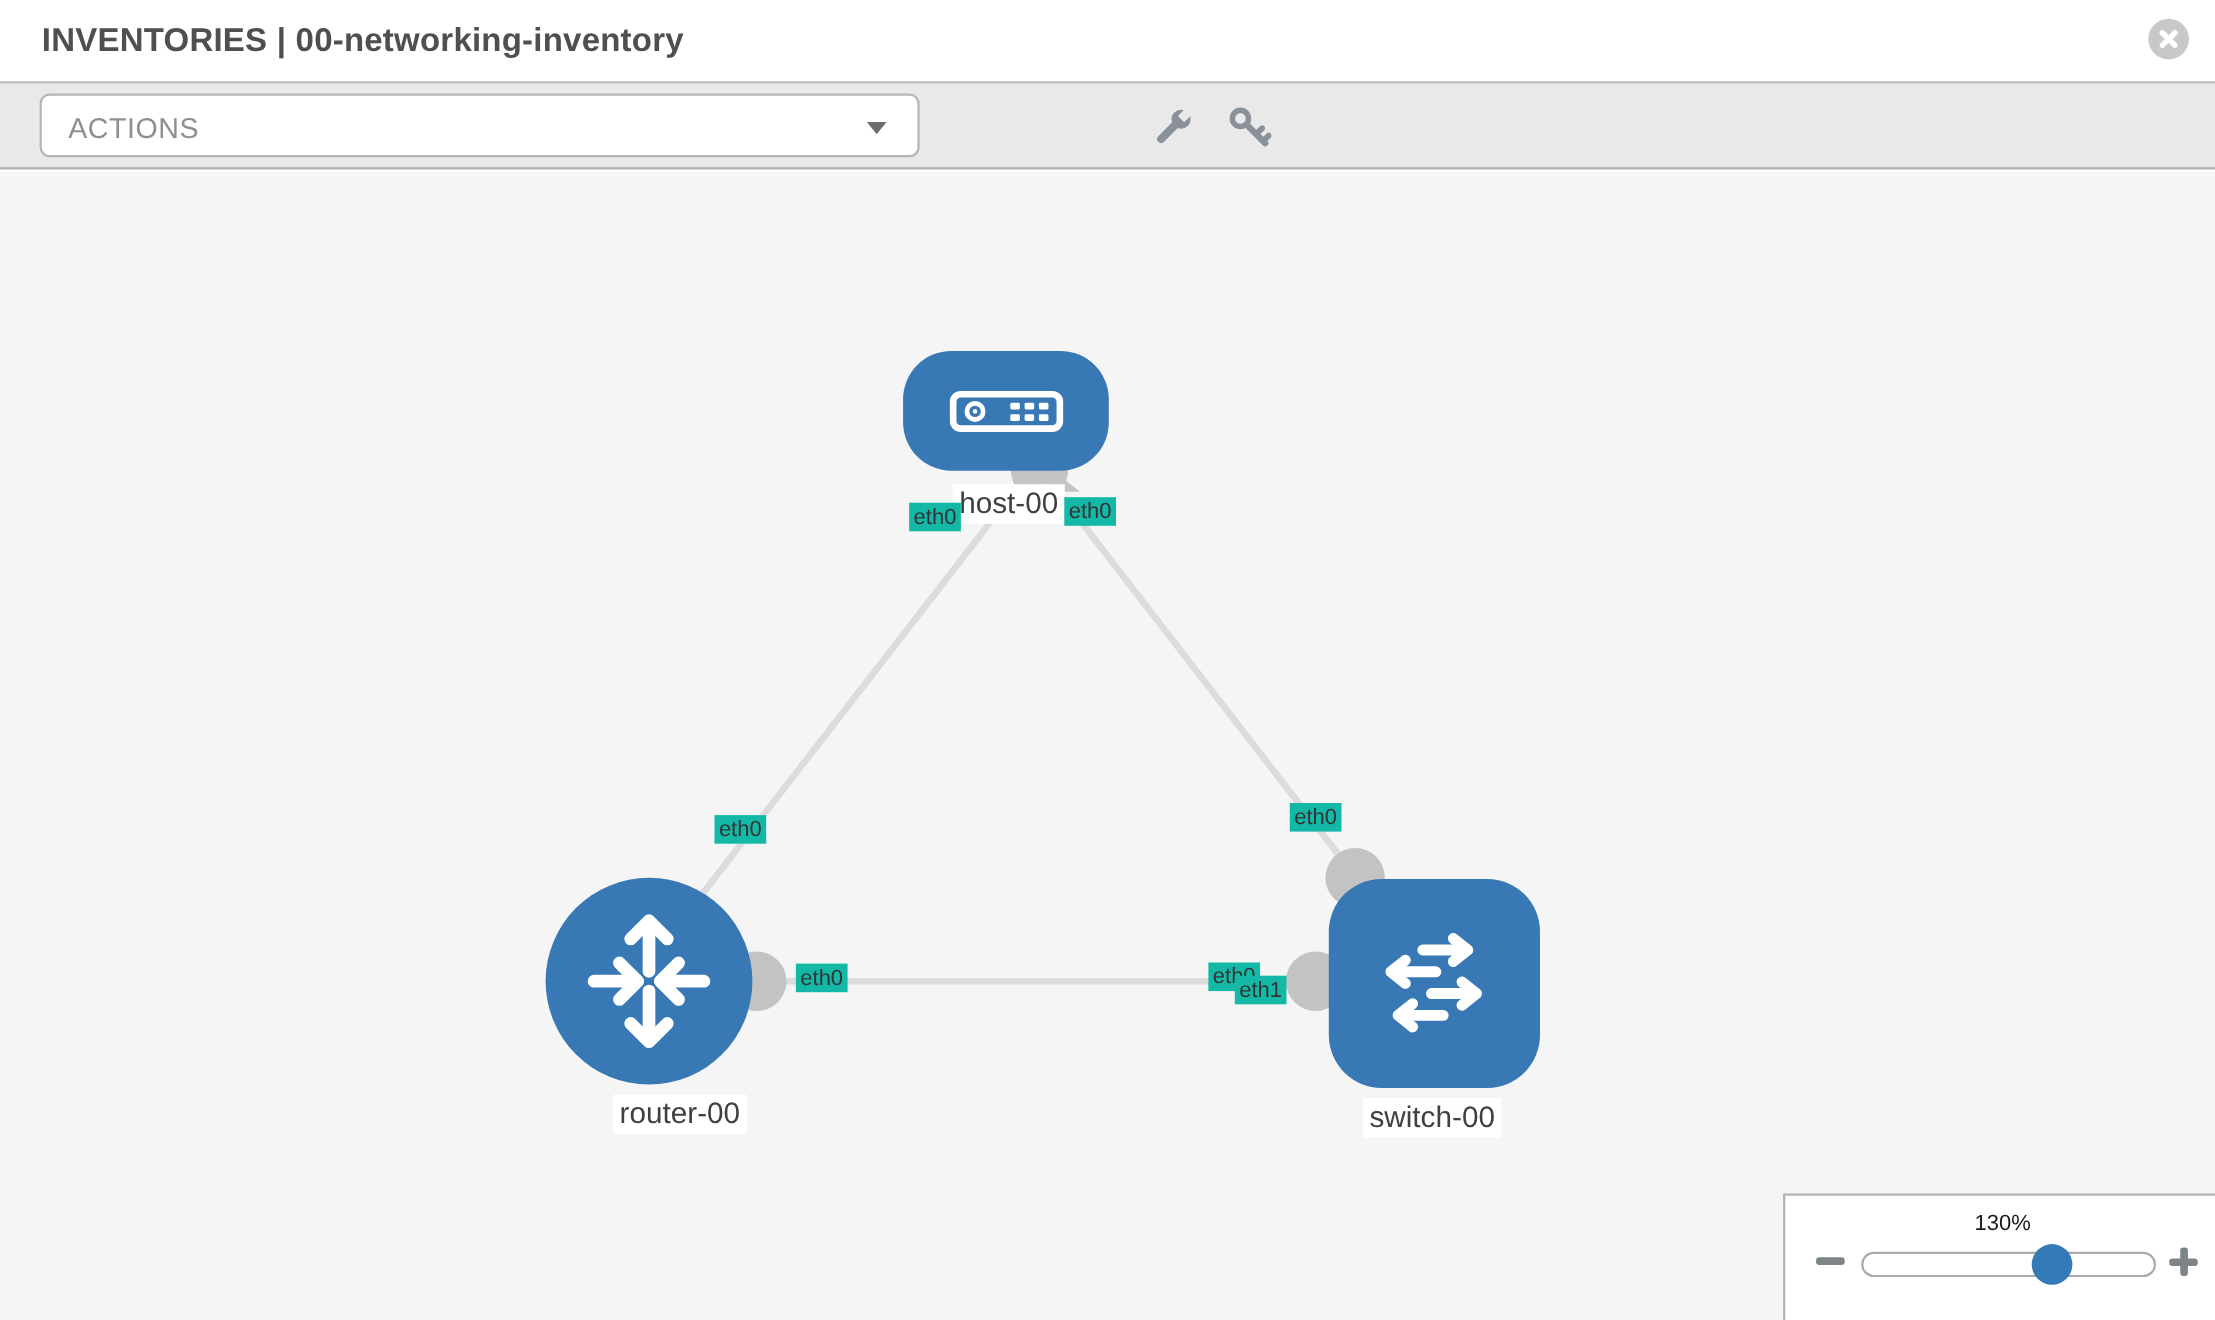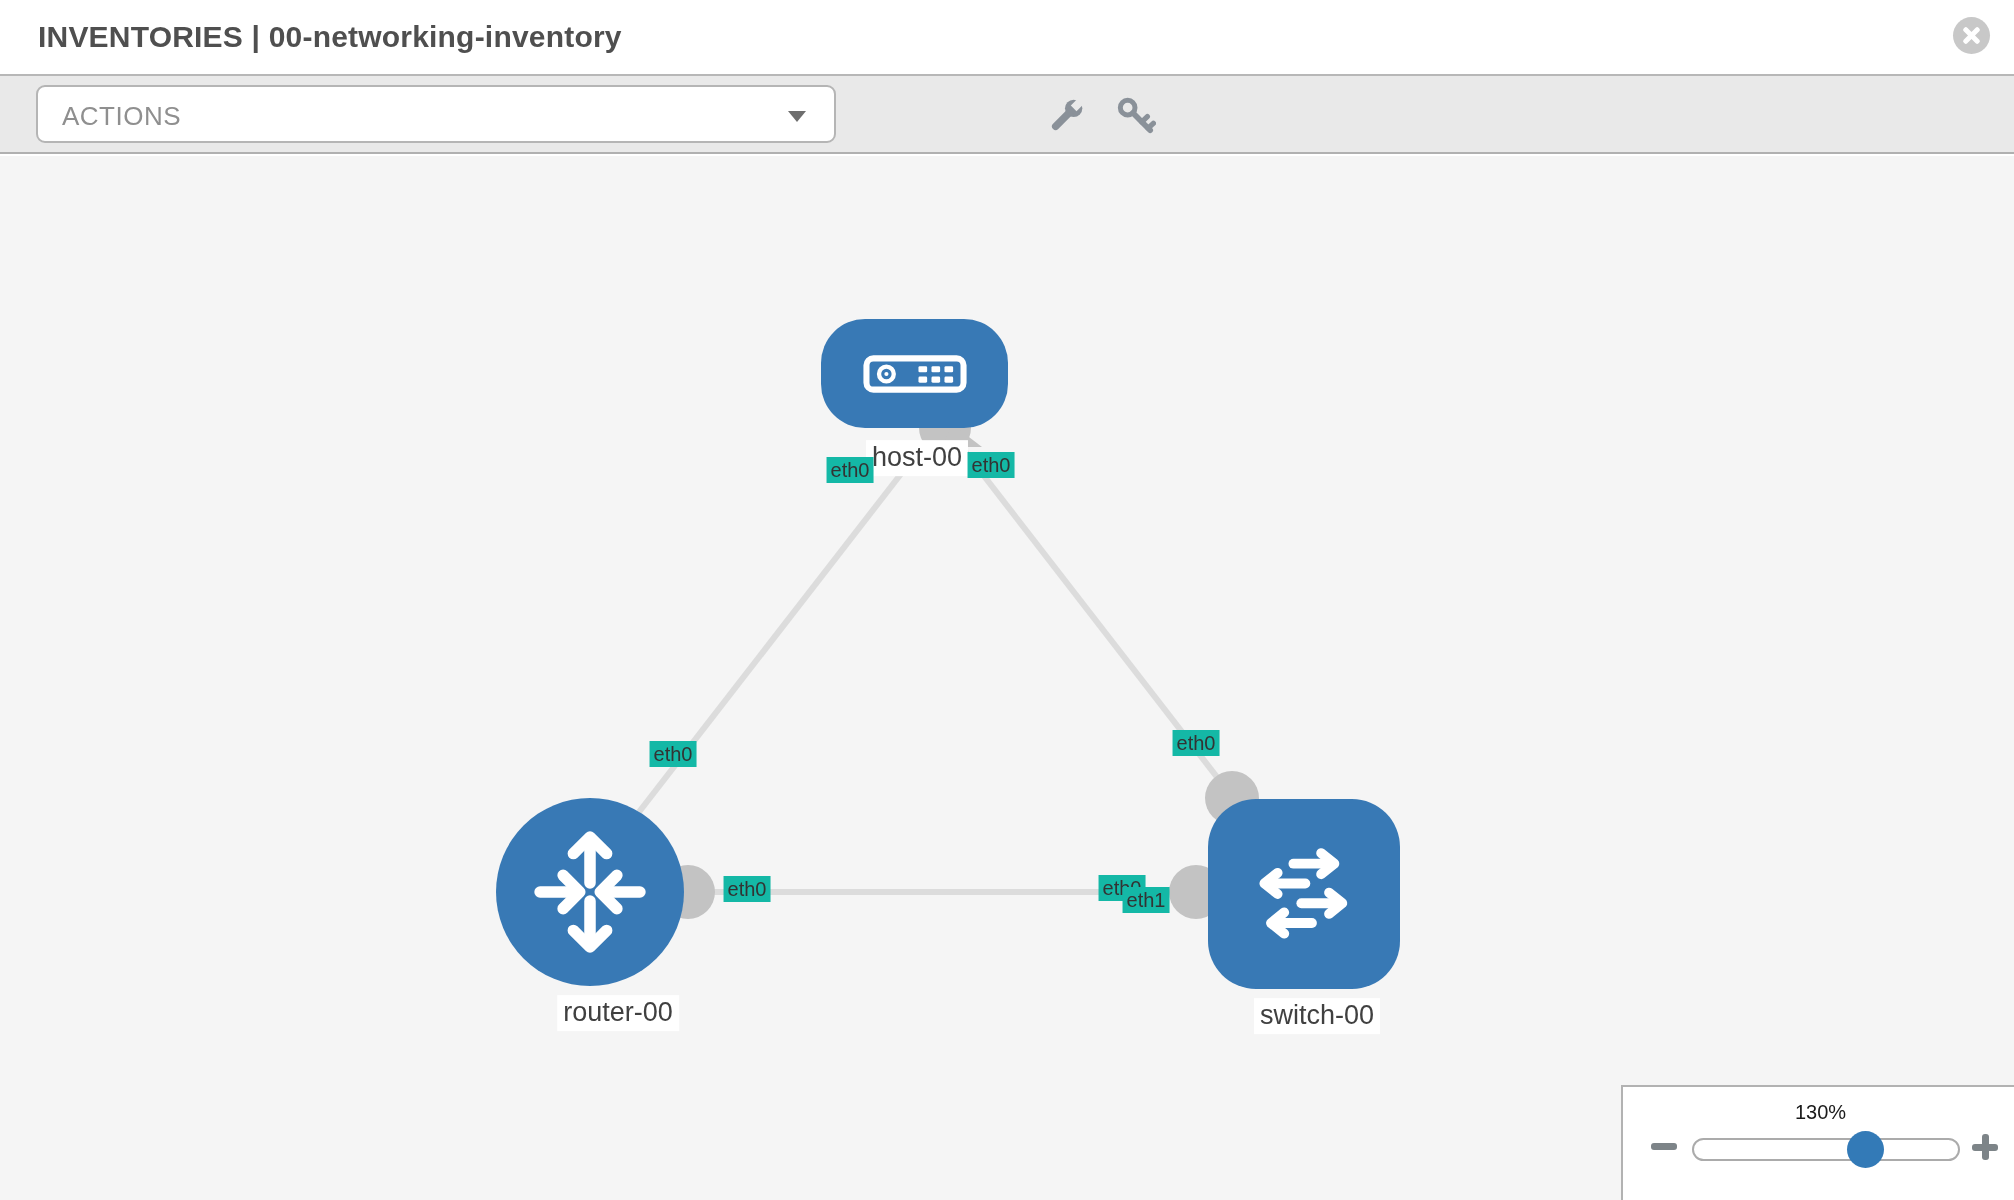--- a/index.html
+++ b/index.html
@@ -173,21 +173,21 @@
           <path d="M48,57 L76,57"></path>
             <path d="M69,49 L79,57 L69,65"></path>
           <path d="M56,72 L28,72"></path>
             <path d="M35,64 L25,72 L35,80"></path>
         </g>
       </svg>
     </div>
 
     <div class="nlabel" style="left:917px;top:302px;">host-00</div>
     <div class="nlabel" style="left:590px;top:857px;margin-left:28px;">router-00</div>
-    <div class="nlabel" style="left:1302px;top:860px;margin-left:15px;">switch-00</div>
+    <div class="nlabel" style="left:1302px;top:860px;">switch-00</div>
 
     <div class="ilabel" style="left:850px;top:314px;">eth0</div>
     <div class="ilabel" style="left:991px;top:309px;">eth0</div>
     <div class="ilabel" style="left:673px;top:598px;">eth0</div>
     <div class="ilabel" style="left:1196px;top:587px;">eth0</div>
     <div class="ilabel" style="left:747px;top:733px;">eth0</div>
     <div class="ilabel" style="left:1122px;top:732px;">eth0</div>
     <div class="ilabel" style="left:1146px;top:732px;margin-top:12px;">eth1</div>
 
     <div class="zoom-panel">

